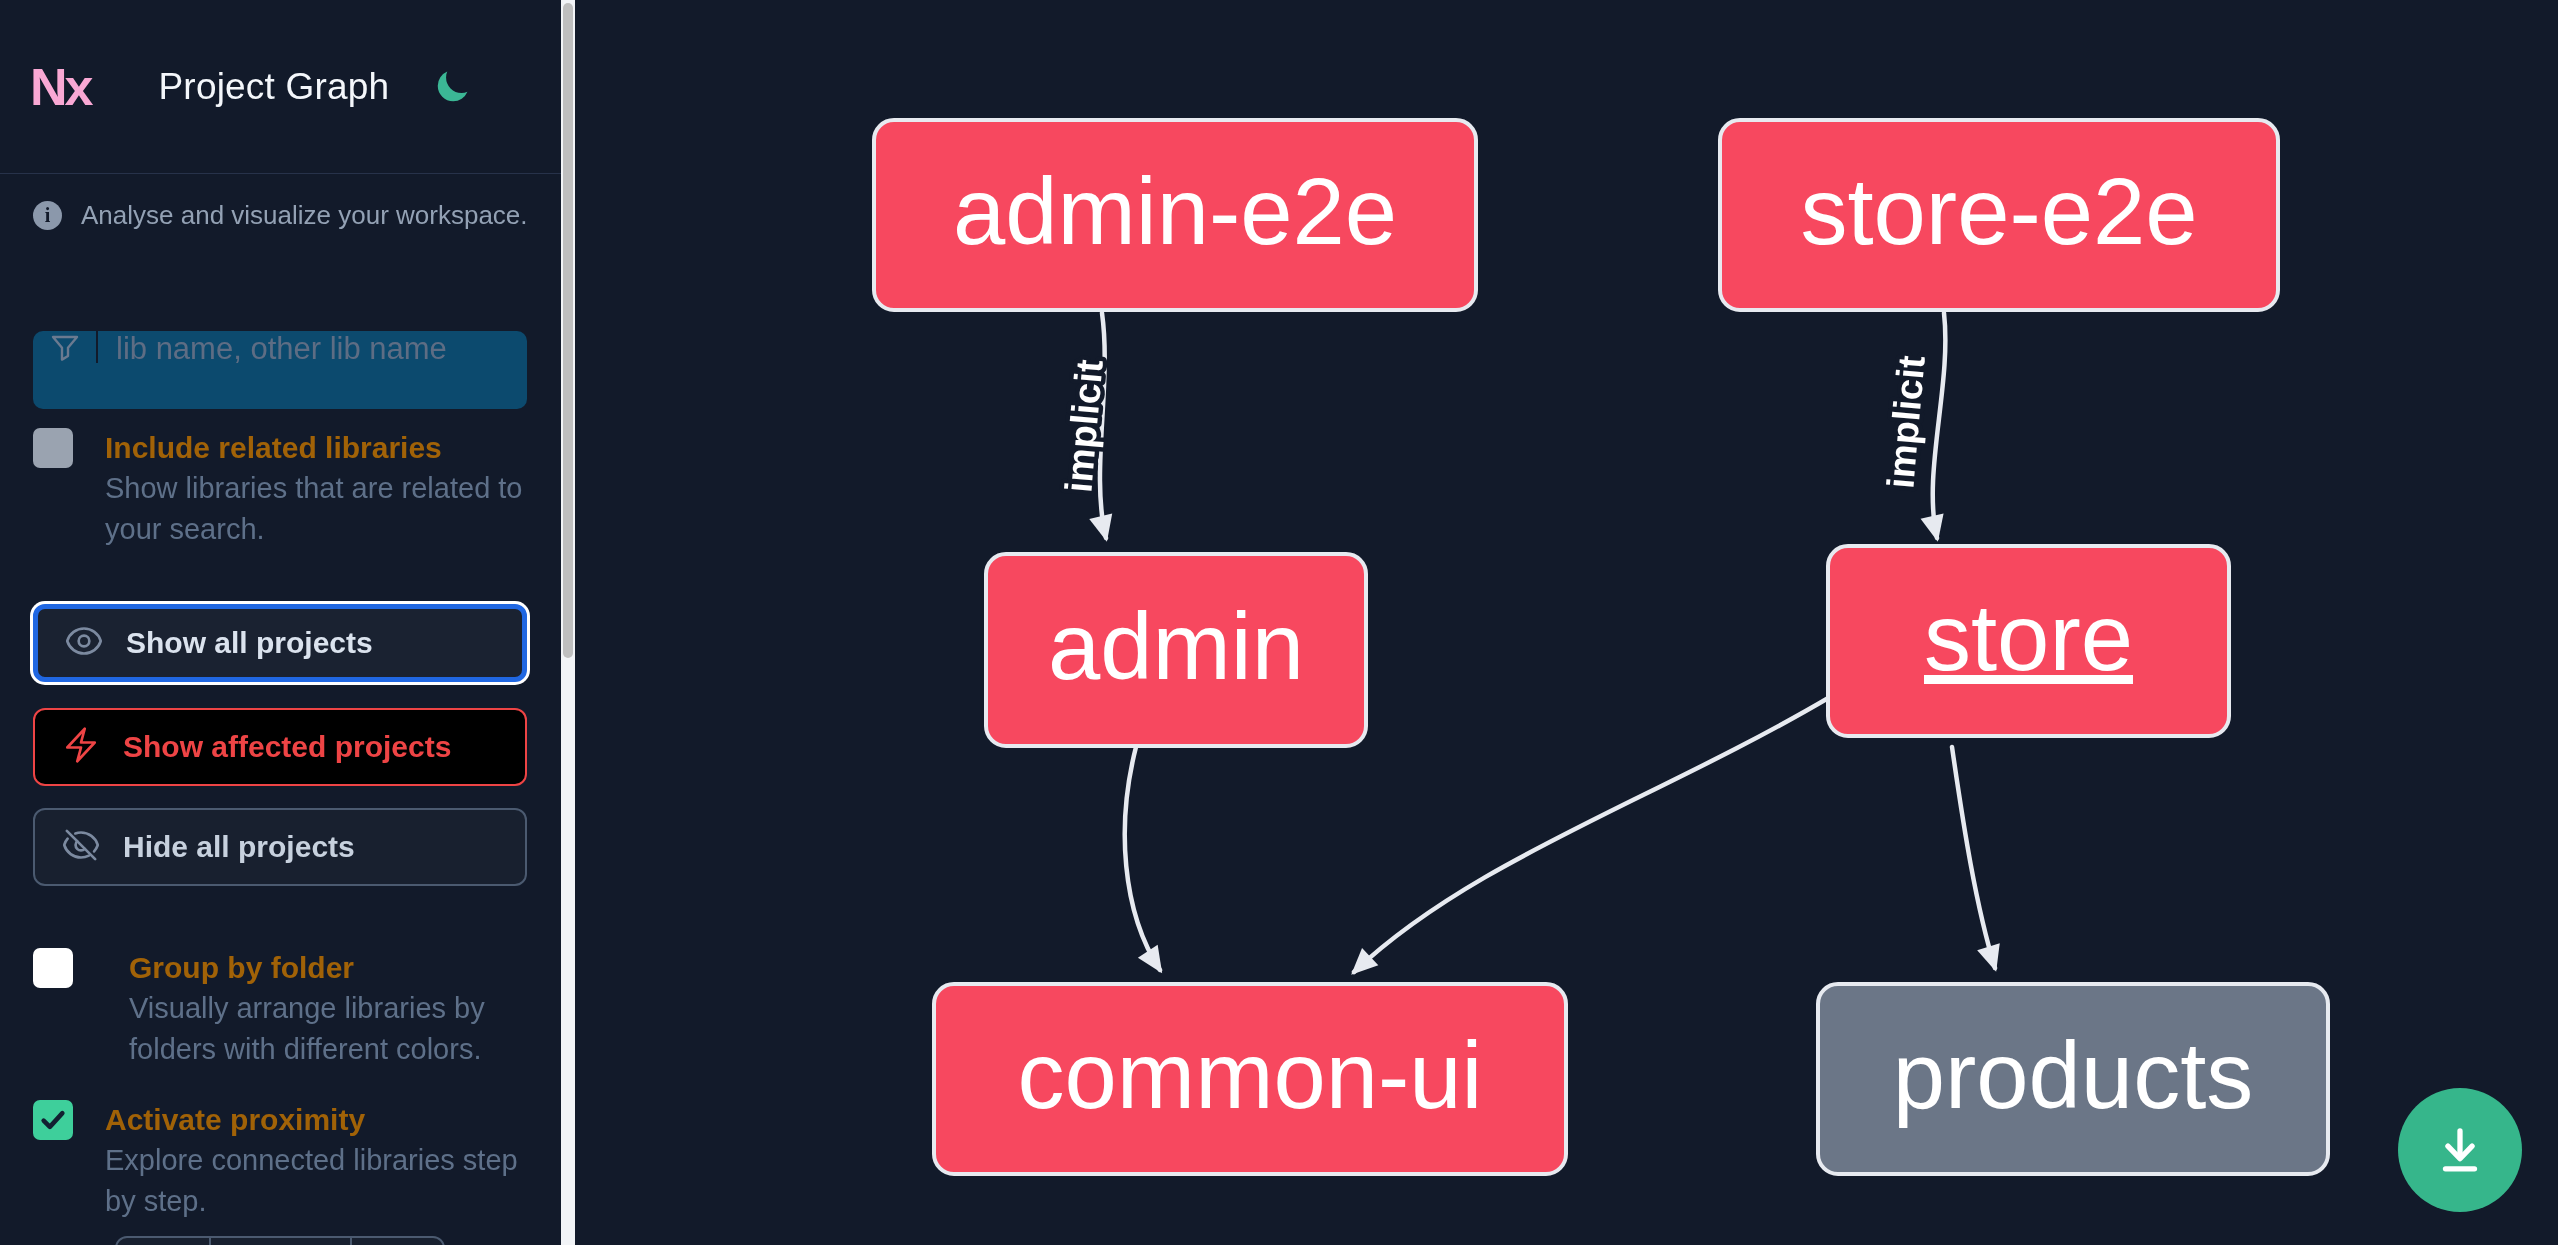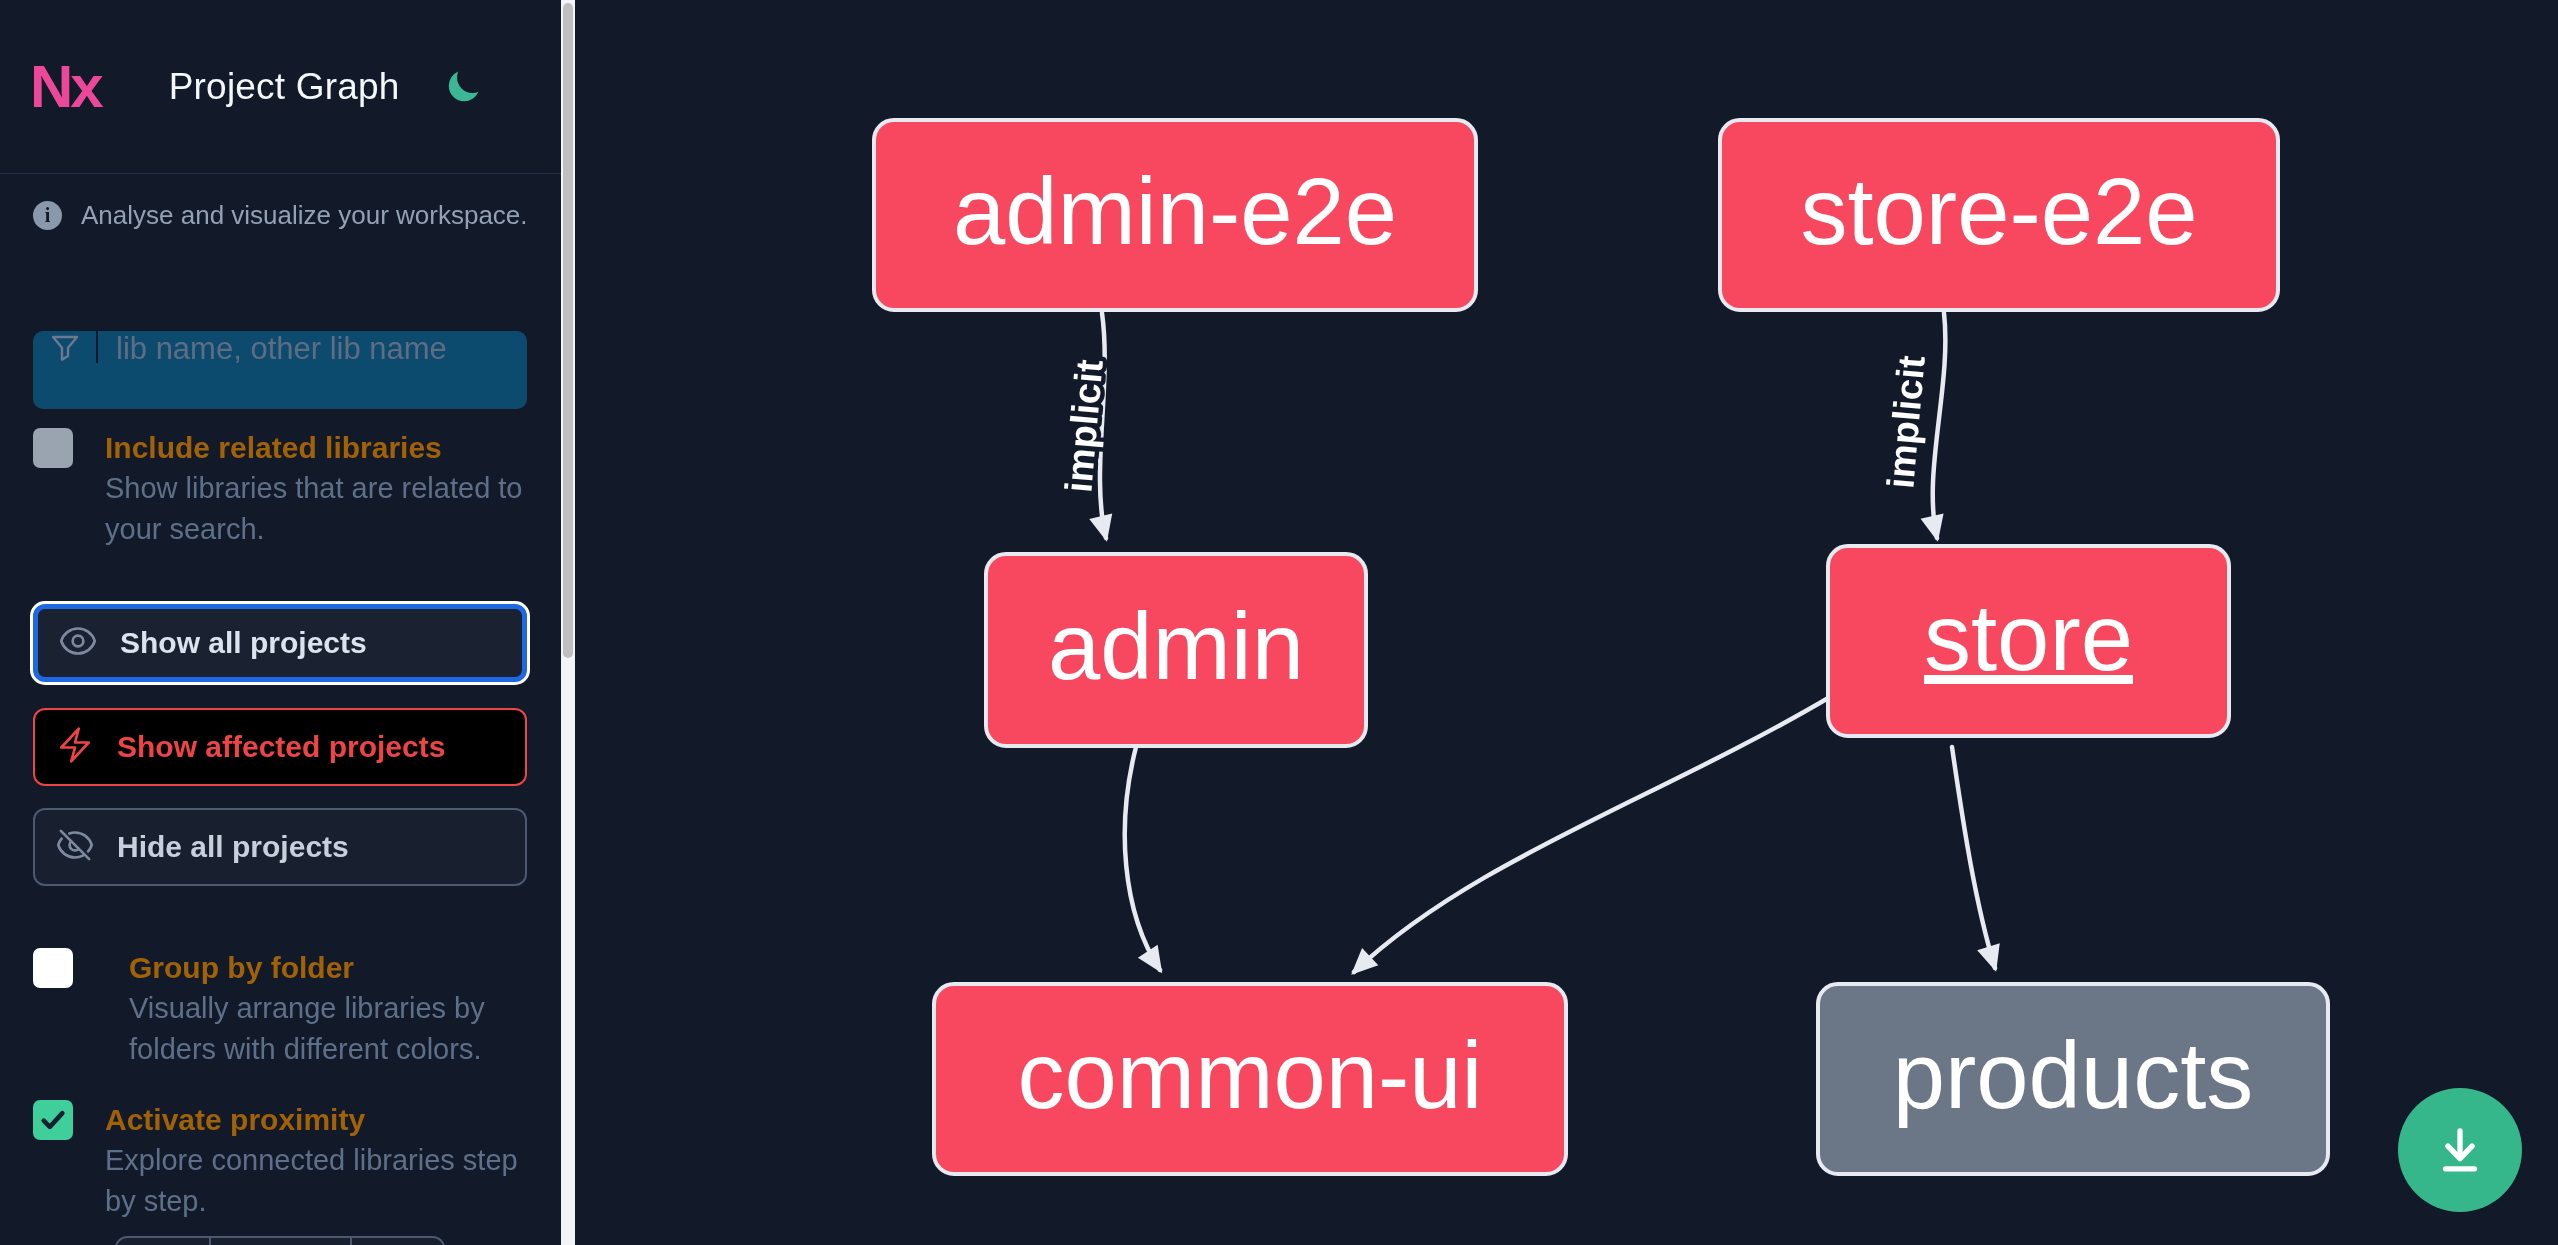--- a/index.html
+++ b/index.html
@@ -13,21 +13,21 @@
   #sidebar{
     position:absolute;left:0;top:0;width:562px;height:1245px;
     background:#121a2a;z-index:3;
   }
   #sidebar header{
     position:absolute;left:0;top:0;width:562px;height:173px;
     border-bottom:1px solid #27324a;
     display:flex;align-items:center;
   }
   .logo{
-    margin-left:30px;font-size:60px;font-weight:800;color:#ec4899;
+    margin-left:30px;font-size:52px;font-weight:800;color:#f9a8d4;
     letter-spacing:-3px;font-style:normal;line-height:1;
   }
   .app-title{
     margin-left:68px;font-size:37px;font-weight:400;color:#f4f7fb;letter-spacing:0.2px;
   }
   .moon-btn{margin-left:44px;width:38px;height:38px;cursor:pointer;}
   .info-row{
     position:absolute;left:33px;top:200px;display:flex;align-items:center;gap:19px;
   }
   .info-badge{
@@ -56,21 +56,21 @@
     display:flex;align-items:center;justify-content:center;
   }
   .cb.disabled{background:#9aa3b0;}
   .cb.white{background:#ffffff;}
   .cb.green{background:#3ecf9b;}
   .toggle-text{margin-left:32px;width:420px;}
   .toggle-label{font-size:30px;font-weight:700;color:#a16207;line-height:40px;}
   .toggle-desc{font-size:29px;color:#5e7089;line-height:41px;}
   .side-btn{
     position:absolute;left:33px;width:494px;height:78px;border-radius:12px;
-    display:flex;align-items:center;gap:22px;padding:0 20px;box-sizing:border-box;
+    display:flex;align-items:center;gap:22px;padding:0 26px;box-sizing:border-box;
     background:#1a2231;cursor:pointer;
   }
   .side-btn .lbl{font-size:30px;font-weight:700;color:#c7d1de;}
   .side-btn.focused{
     border:5px solid #2067e2;box-shadow:0 0 0 3px #ffffff;
   }
   .side-btn.focused .lbl{color:#dbe3ee;}
   .side-btn.danger{border:2px solid #ee4445;background:#000000;}
   .side-btn.danger .lbl{color:#ee4445;}
   .side-btn.plain{border:2px solid #4b5a70;background:#18202f;}

